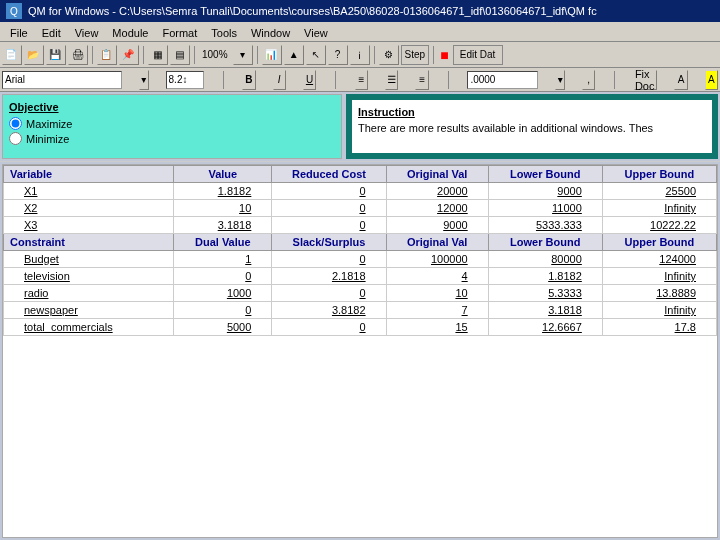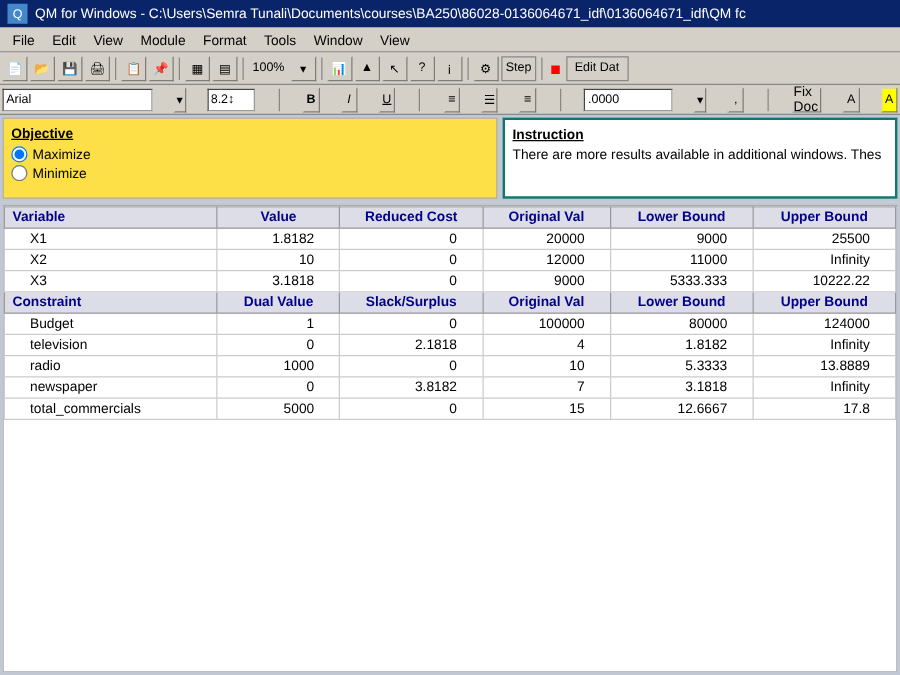--- a/index.html
+++ b/index.html
@@ -129,20 +129,21 @@
       border: 1px solid #999;
       padding: 2px 6px;
       text-align: center;
       font-weight: normal;
     }
     th:first-child { text-align: left; }
     td {
       border: 1px solid #ccc;
       padding: 2px 20px;
       text-align: right;
+      text-decoration: underline;
     }
     td:first-child { text-align: left; }
     .header-row th { background: #dddde8; color: #00008b; font-weight: bold; }
     .constraint-header th { background: #dddde8; color: #00008b; font-weight: bold; }
     .instruction-title {
       font-weight: bold;
       text-decoration: underline;
       margin-bottom: 4px;
     }
 
@@ -152,30 +153,30 @@
       flex-direction: column;
       flex: 1;
       overflow: hidden;
     }
     #top-content {
       display: flex;
       height: 70px;
       border-bottom: 1px solid #ccc;
     }
     #objective-box {
-      width: 396px;
-      background: #fde047;
+      width: 340px;
+      background: #5eead4;
       border: 1px solid #aaa;
       margin: 2px;
       padding: 6px;
     }
     #instruction-box {
       flex: 1;
       background: white;
-      border: 2px solid #0f766e;
+      border: 6px solid #0f766e;
       margin: 2px;
       padding: 6px;
       font-size: 11px;
     }
     #data-table-area {
       flex: 1;
       background: white;
       border: 1px solid #aaa;
       margin: 2px;
       overflow: auto;

